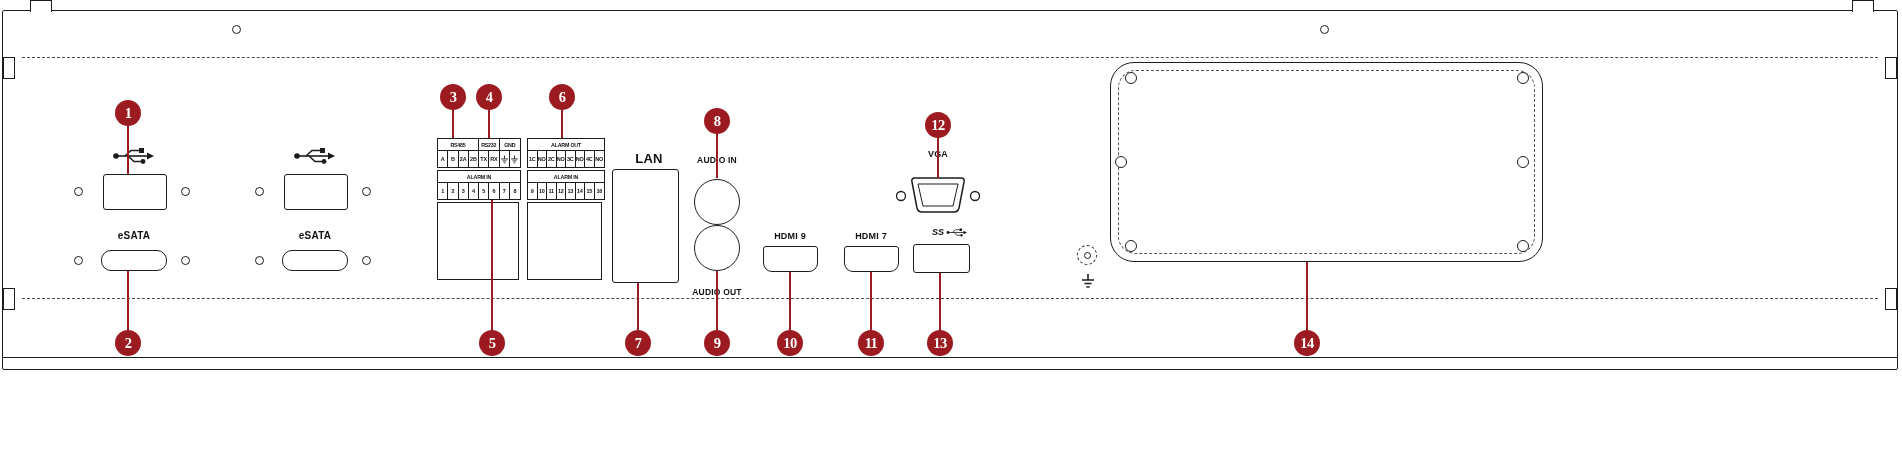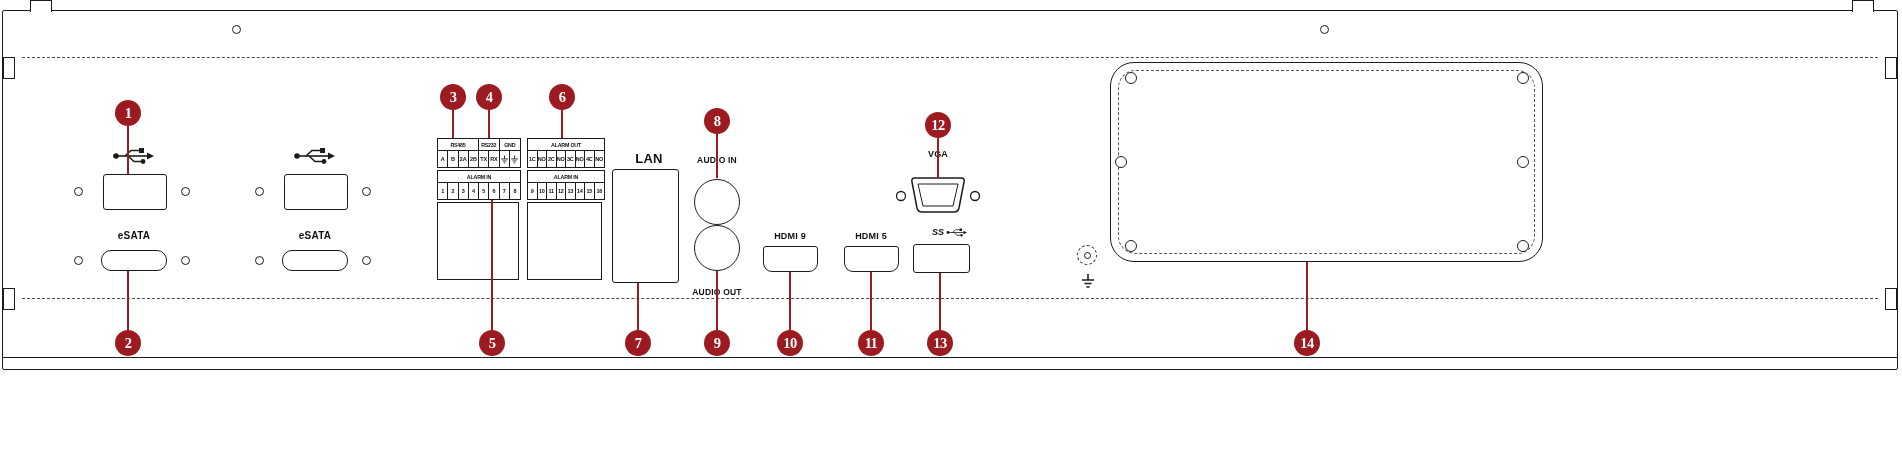--- a/index.html
+++ b/index.html
@@ -178,21 +178,21 @@
   <div class="lbl" style="left:624px;top:151px;width:50px;font-size:13px">LAN</div>
   <div class="port" style="left:612px;top:169px;width:67px;height:114px;border-width:1.8px"></div>
 
   <div class="lbl" style="left:687px;top:155px;width:60px;font-size:8.5px">AUDIO IN</div>
   <div class="acirc" style="left:694px;top:179px"></div>
   <div class="acirc" style="left:694px;top:225px"></div>
   <div class="lbl" style="left:684px;top:287px;width:66px;font-size:8.5px">AUDIO OUT</div>
 
   <div class="lbl" style="left:760px;top:231px;width:60px;font-size:9px">HDMI 9</div>
   <div class="port hdmi" style="left:763px;top:246px;width:55px;height:26px"></div>
-  <div class="lbl" style="left:841px;top:231px;width:60px;font-size:9px">HDMI 5</div>
+  <div class="lbl" style="left:841px;top:231px;width:60px;font-size:9px">HDMI 7</div>
   <div class="port hdmi" style="left:844px;top:246px;width:55px;height:26px"></div>
 
   <div class="icon" style="left:925px;top:225px;width:50px;height:14px">
     <span class="ss-txt">SS</span>
     <svg width="22" height="11" viewBox="0 0 44 20">
         <use href="#usb-trident"></use>
       </svg>
   </div>
   <div class="port" style="left:913px;top:244px;width:57px;height:29px"></div>
 

